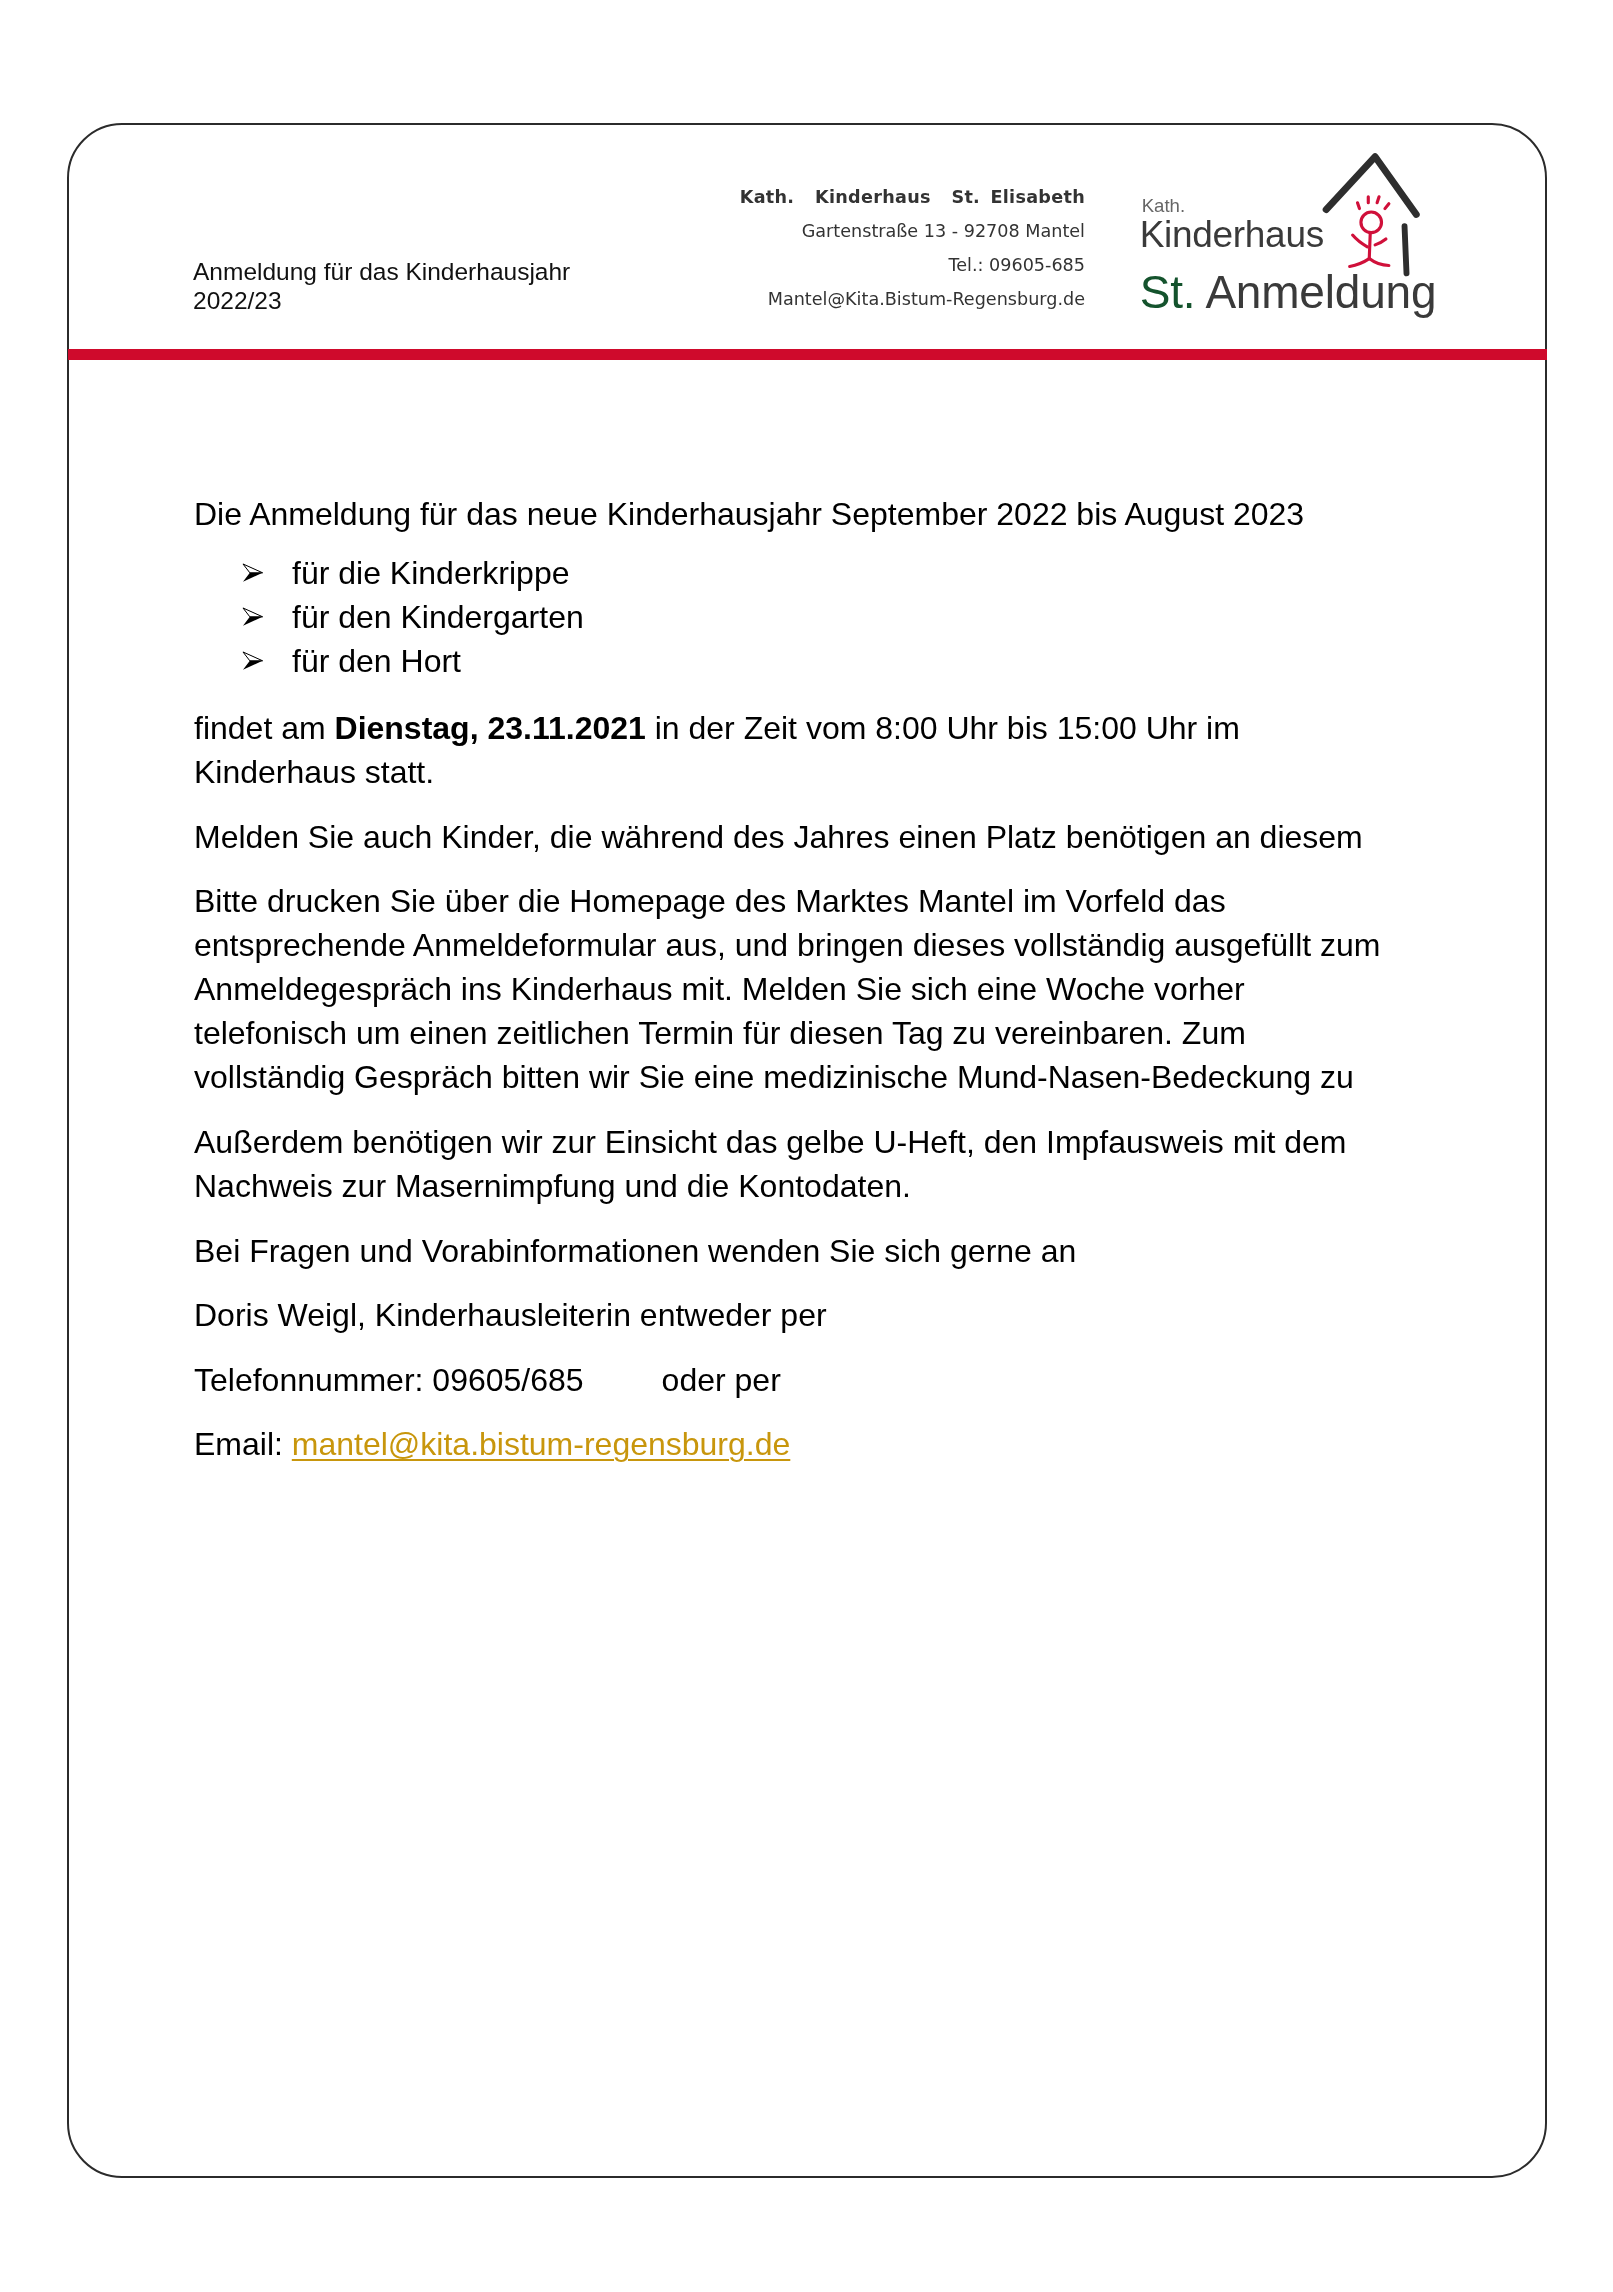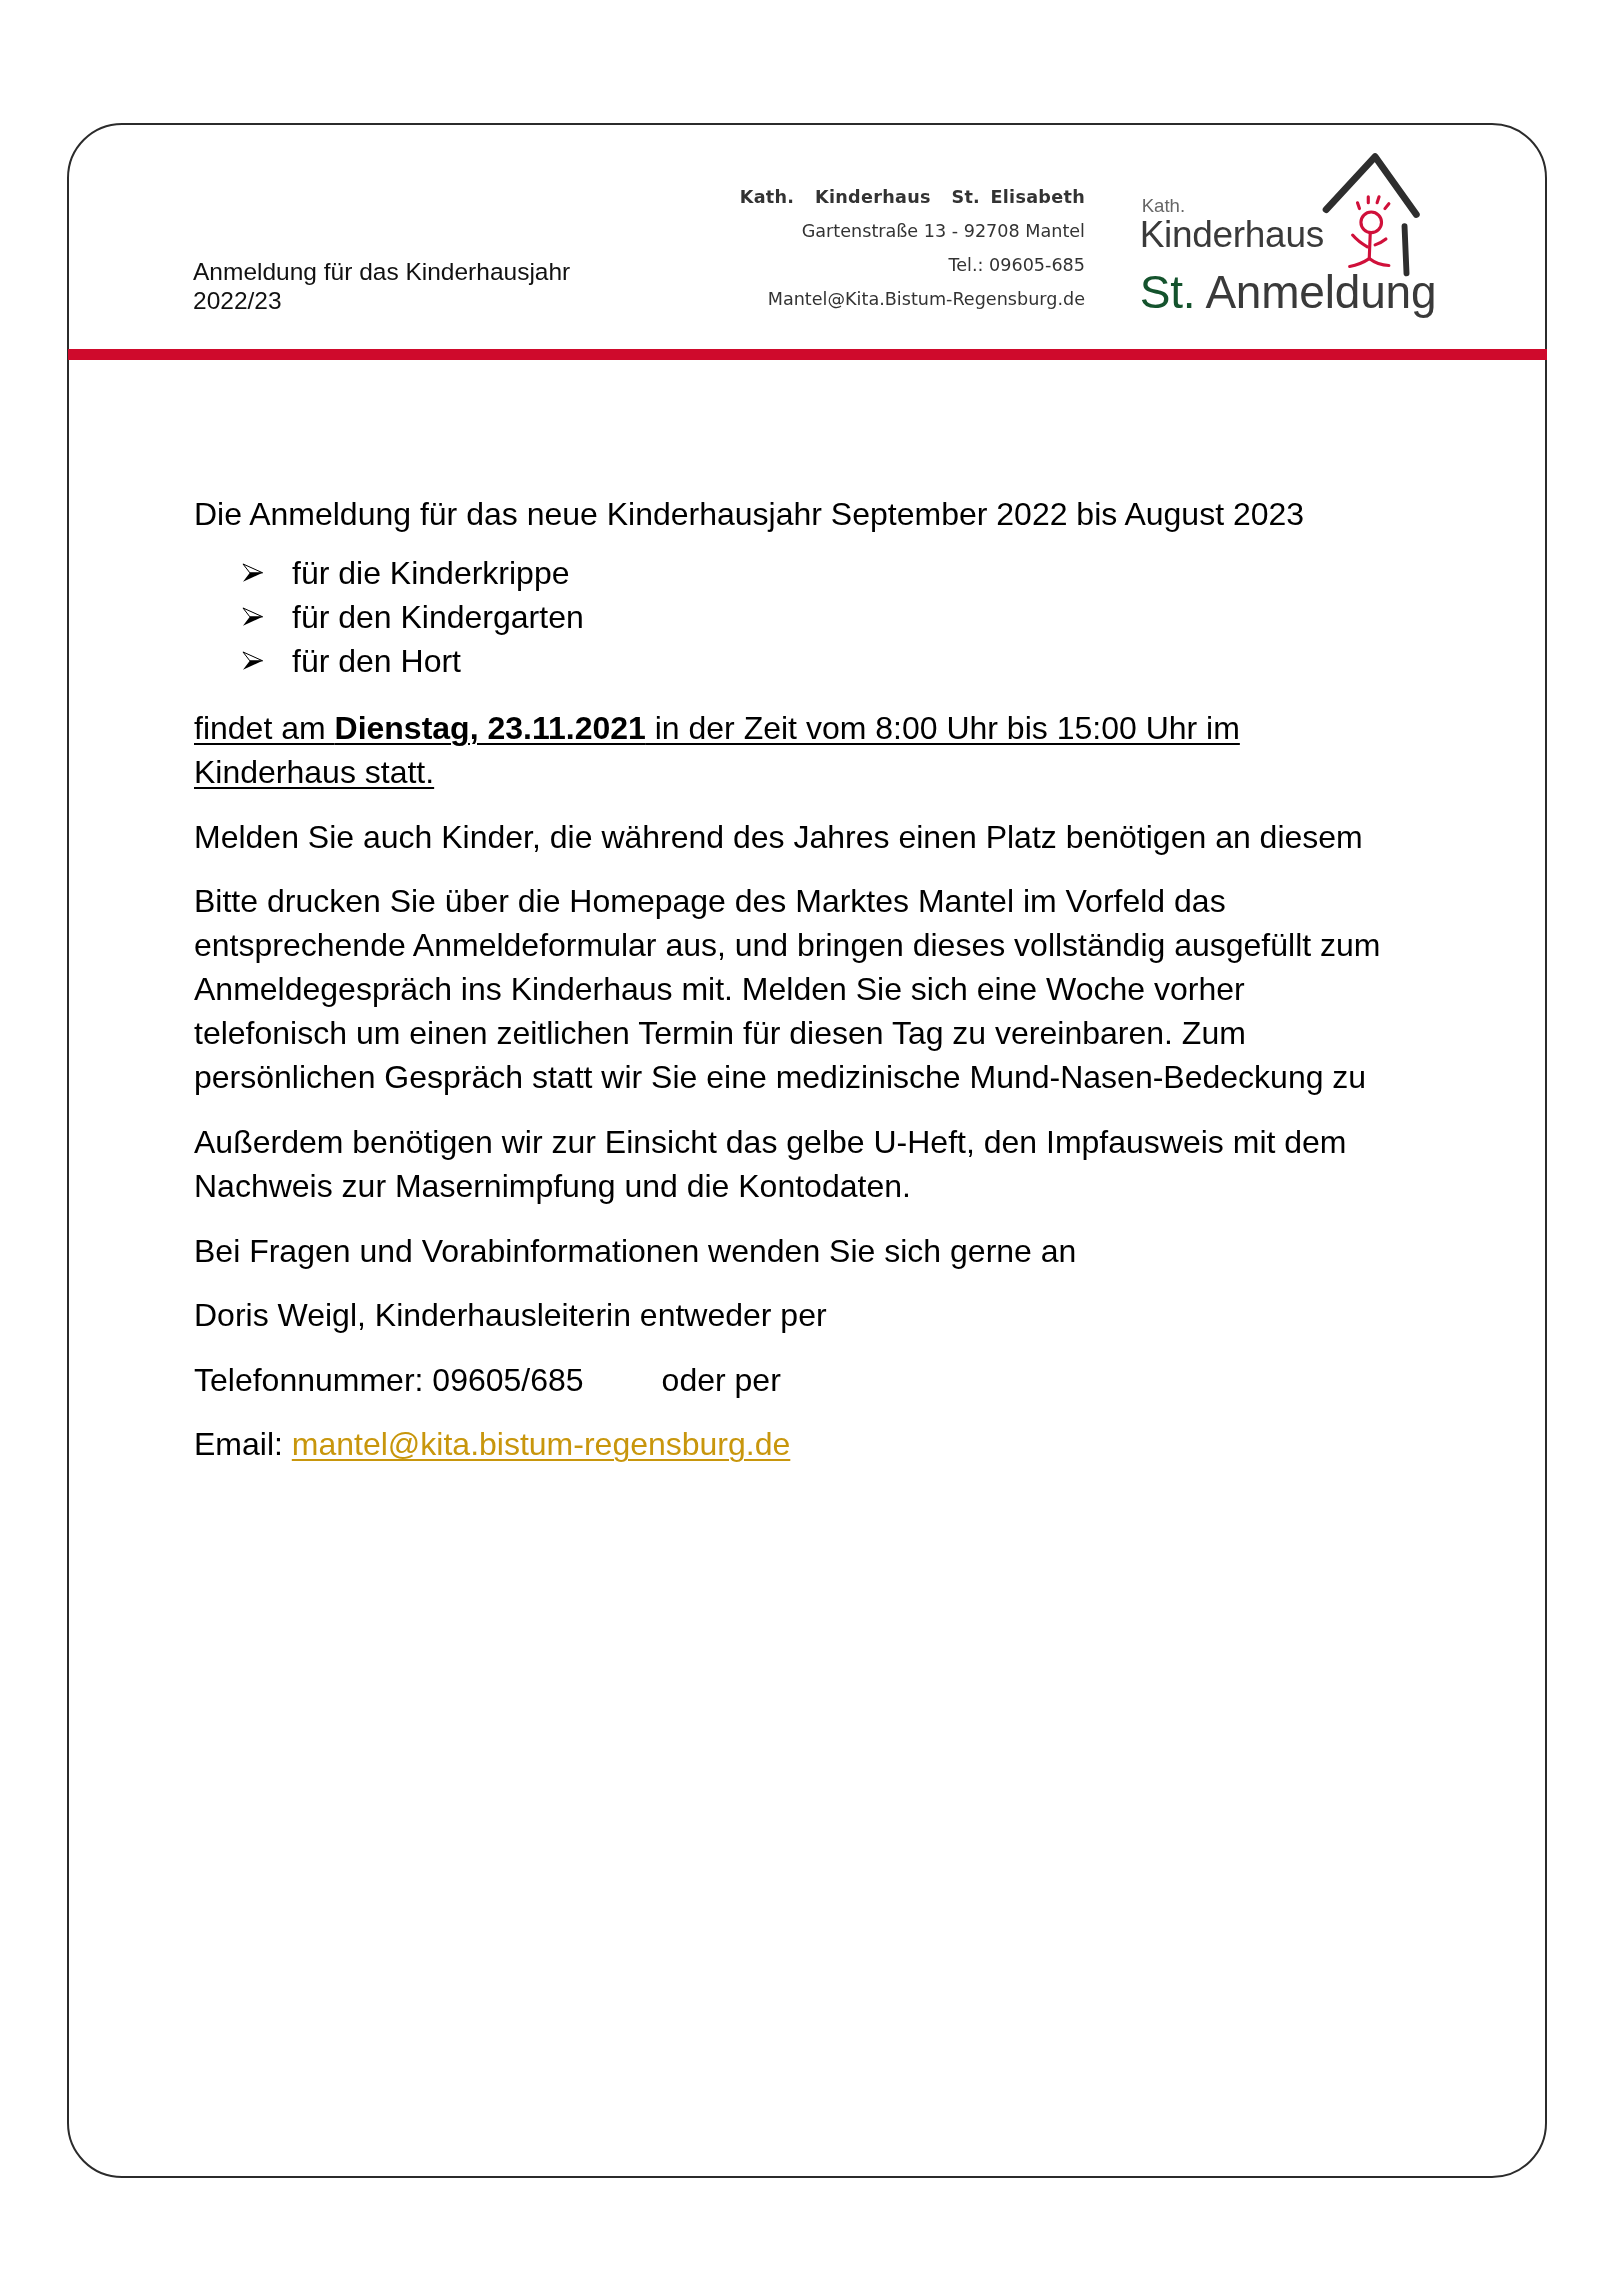--- a/index.html
+++ b/index.html
@@ -14,21 +14,21 @@
   .logo .kath { position: absolute; left: 14.7px; top: 55px; font-size: 18.6px; line-height: 19.6px; color: #666; }
   .logo .kinderhaus { position: absolute; left: 12.7px; top: 74px; font-size: 37px; line-height: 39px; color: #3a3a3a; letter-spacing: -0.3px; }
   .logo .saint { position: absolute; left: 12.7px; top: 127px; font-size: 46px; line-height: 49px; color: #3a3a3a; white-space: nowrap; letter-spacing: -0.2px; }
   .logo .saint .st { color: #14532d; }
   .content { position: absolute; left: 194px; top: 492px; width: 1274px; font-size: 32px; line-height: 44px; }
   .content p { margin: 0 0 20.6px 0; white-space: nowrap; }
   .content .line { display: block; }
   .content ul { list-style: none; margin: -5.9px 0 23.5px 0; padding: 0; }
   .content li { position: relative; padding-left: 98px; white-space: nowrap; }
   .content li .arrow { position: absolute; left: 48px; top: 10.8px; width: 21.6px; height: 21.6px; }
-  .u { text-decoration: underline; text-decoration-thickness: 2px; text-underline-offset: 3.9px; }
+  .u { text-decoration-thickness: 2px; text-underline-offset: 3.9px; }
   .link { color: #c8960c; text-decoration: underline; text-decoration-thickness: 2px; text-underline-offset: 3.9px; }
   .gap { display: inline-block; width: 78px; }
 </style>
 </head>
 <body>
 
 <div class="frame"></div>
 <div class="red-bar"></div>
 
 <div class="doc-title">
@@ -96,21 +96,21 @@
 
   <p>
     <span class="line">Melden Sie auch Kinder, die während des Jahres einen Platz benötigen an diesem</span>
   </p>
 
   <p>
     <span class="line">Bitte drucken Sie über die Homepage des Marktes Mantel im Vorfeld das</span>
     <span class="line">entsprechende Anmeldeformular aus, und bringen dieses vollständig ausgefüllt zum</span>
     <span class="line">Anmeldegespräch ins Kinderhaus mit. Melden Sie sich eine Woche vorher</span>
     <span class="line">telefonisch um einen zeitlichen Termin für diesen Tag zu vereinbaren. Zum</span>
-    <span class="line">persönlichen Gespräch statt wir Sie eine medizinische Mund-Nasen-Bedeckung zu</span>
+    <span class="line">vollständig Gespräch bitten wir Sie eine medizinische Mund-Nasen-Bedeckung zu</span>
   </p>
 
   <p>
     <span class="line">Außerdem benötigen wir zur Einsicht das gelbe U-Heft, den Impfausweis mit dem</span>
     <span class="line">Nachweis zur Masernimpfung und die Kontodaten.</span>
   </p>
 
   <p>Bei Fragen und Vorabinformationen wenden Sie sich gerne an</p>
   <p>Doris Weigl, Kinderhausleiterin entweder per</p>
   <p><span>Telefonnummer: 09605/685</span><span class="gap"></span><span>oder per</span></p>

